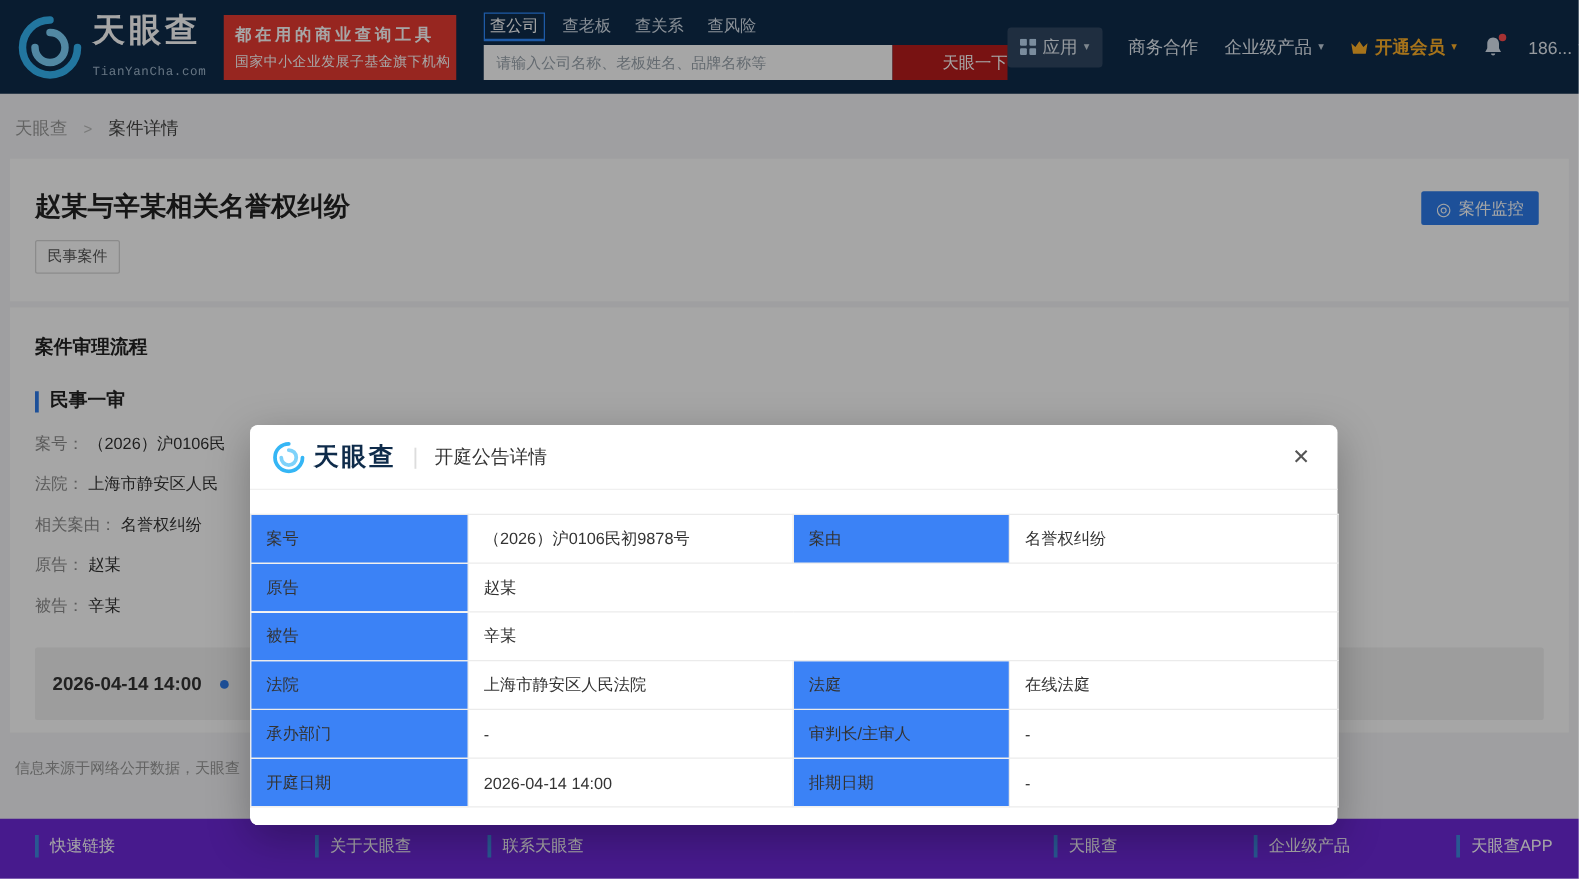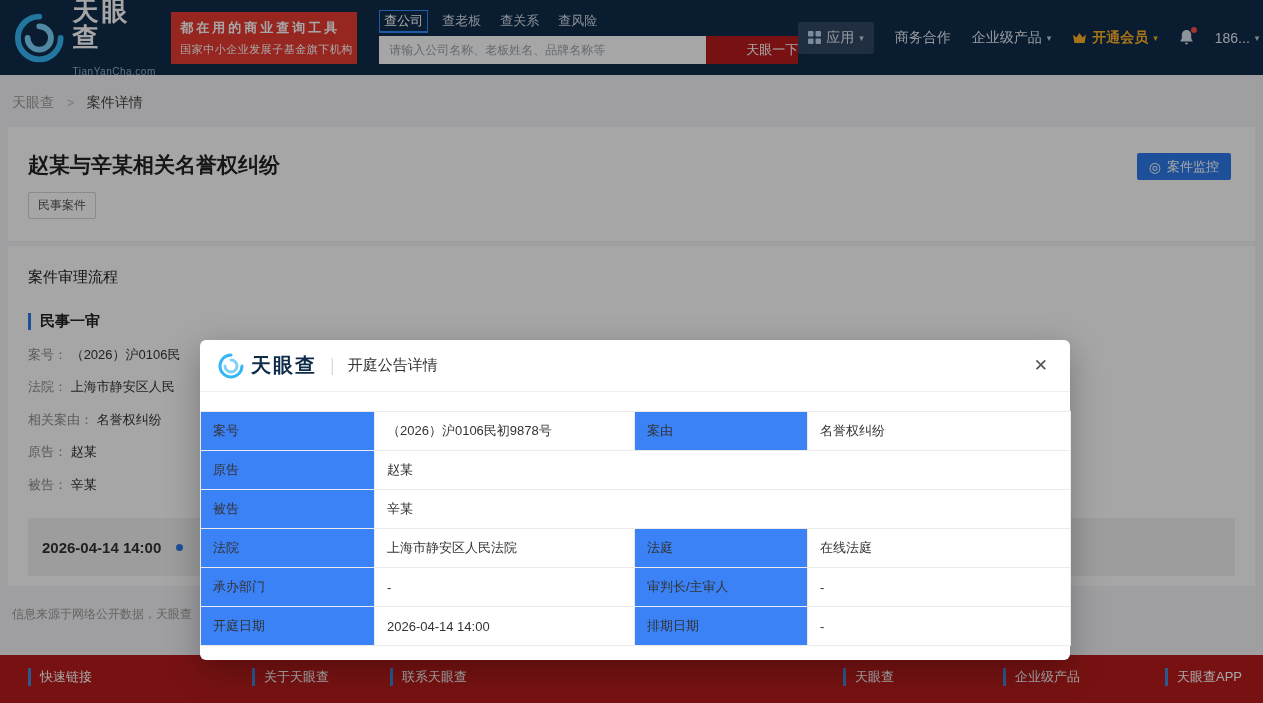--- a/index.html
+++ b/index.html
@@ -7,21 +7,21 @@
   body {
     position:relative; overflow:hidden;
     background:#f4f5f7;
     font-family:"Liberation Sans","DejaVu Sans",sans-serif;
     color:#333;
   }
   
   .topbar { height:75px; background:#0e2b4a; display:flex; align-items:center; padding:0 14px; }
   .logo { display:flex; align-items:center; gap:8px; cursor:pointer; }
   .logo-cn { color:#fff; font-size:26px; font-weight:bold; letter-spacing:3px; line-height:1; }
-  .logo-en { color:#9db4c9; font-size:10px; margin-top:16px; letter-spacing:.5px; }
+  .logo-en { color:#9db4c9; font-size:10px; margin-top:16px; letter-spacing:.5px;font-family:Liberation Mono, monospace; }
   .promo { background:#e93b32; color:#fff; margin-left:14px; width:186px; height:52px;
            display:flex; flex-direction:column; justify-content:center; padding:0 9px; gap:5px; }
   .promo-l1 { font-size:13px; font-weight:bold; letter-spacing:3px; white-space:nowrap; }
   .promo-l2 { font-size:11px; letter-spacing:.5px; white-space:nowrap; }
   .search-area { margin-left:22px; display:flex; flex-direction:column; }
   .search-tabs { display:flex; gap:9px; margin-bottom:5px; align-items:center; height:19px; }
   .stab { color:#d4dee8; font-size:13px; cursor:pointer; padding:1px 4px; border:1px solid transparent; }
   .stab.active { color:#fff; border:1px solid #2f8bff; border-bottom:2px solid #2f8bff; }
   .search-row { display:flex; }
   .search-input { width:327px; height:28px; border:none; outline:none; padding:0 10px; font-size:12px;
@@ -45,33 +45,33 @@
   .title-card { padding:24px 20px 22px; position:relative; }
   .case-title { font-size:21px; font-weight:bold; color:#222; }
   .case-tag { display:inline-block; margin-top:13px; border:1px solid #d6d6d6; color:#555;
               font-size:12px; padding:4px 9px; border-radius:2px; background:#fff; }
   .monitor-btn { position:absolute; right:24px; top:26px; background:#2d7ceb; color:#fff; border:none;
                  border-radius:2px; font-size:13px; height:27px; padding:0 12px;
                  display:flex; align-items:center; gap:6px; cursor:pointer;
                  font-family:"Liberation Sans","DejaVu Sans",sans-serif; }
   .monitor-icon { font-size:14px; line-height:1; }
   .process-card { margin-top:5px; height:340px; padding:22px 20px; }
-  .section-title { font-size:15px; font-weight:normal; color:#222; }
+  .section-title { font-size:15px; font-weight:bold; color:#222; }
   .stage-title { margin-top:26px; font-size:15px; font-weight:bold; color:#222;
                  border-left:3px solid #2d7ceb; padding-left:9px; line-height:1.1; }
   .field-row { margin-top:17px; font-size:13px; line-height:1.2; }
   .f-label { color:#8c8c8c; }
   .f-value { color:#333; }
   .timeline-box { margin-top:26px; background:#f1f1f1; height:58px; border-radius:2px;
                   display:flex; align-items:center; padding:0 14px; cursor:pointer; }
   .tl-date { font-size:15px; font-weight:bold; color:#333; }
   .tl-dot { width:7px; height:7px; border-radius:50%; background:#2d7ceb; margin-left:15px; }
   .footnote { margin:20px 12px 0; font-size:12px; color:#999; }
   
-  .footer { position:absolute; left:0; right:0; bottom:0; height:48px; background:#b91c1c; }
+  .footer { position:absolute; left:0; right:0; bottom:0; height:48px; background:#6d28d9; }
   .fcol { position:absolute; top:13px; color:#fff; font-size:13px; border-left:3px solid #3f87e0;
           padding-left:9px; line-height:1.35; cursor:pointer; }
   .fcol.c0 { left:28px; }  .fcol.c1 { left:252px; }  .fcol.c2 { left:390px; }
   .fcol.c3 { left:843px; } .fcol.c4 { left:1003px; width:78px; } .fcol.c5 { left:1165px; }
   
   .overlay { position:absolute; inset:0; background:rgba(0,0,0,.35); z-index:50; }
   .modal { position:absolute; left:200px; top:340px; width:870px; height:320px; background:#fff;
            border-radius:6px; z-index:60; box-shadow:0 10px 34px rgba(0,0,0,.28); }
   .modal-header { height:52px; display:flex; align-items:center; padding:0 18px; border-bottom:1px solid #f0f0f0; }
   .m-logo-text { font-size:20px; font-weight:bold; color:#0e2b4a; margin-left:7px; letter-spacing:2px; }

